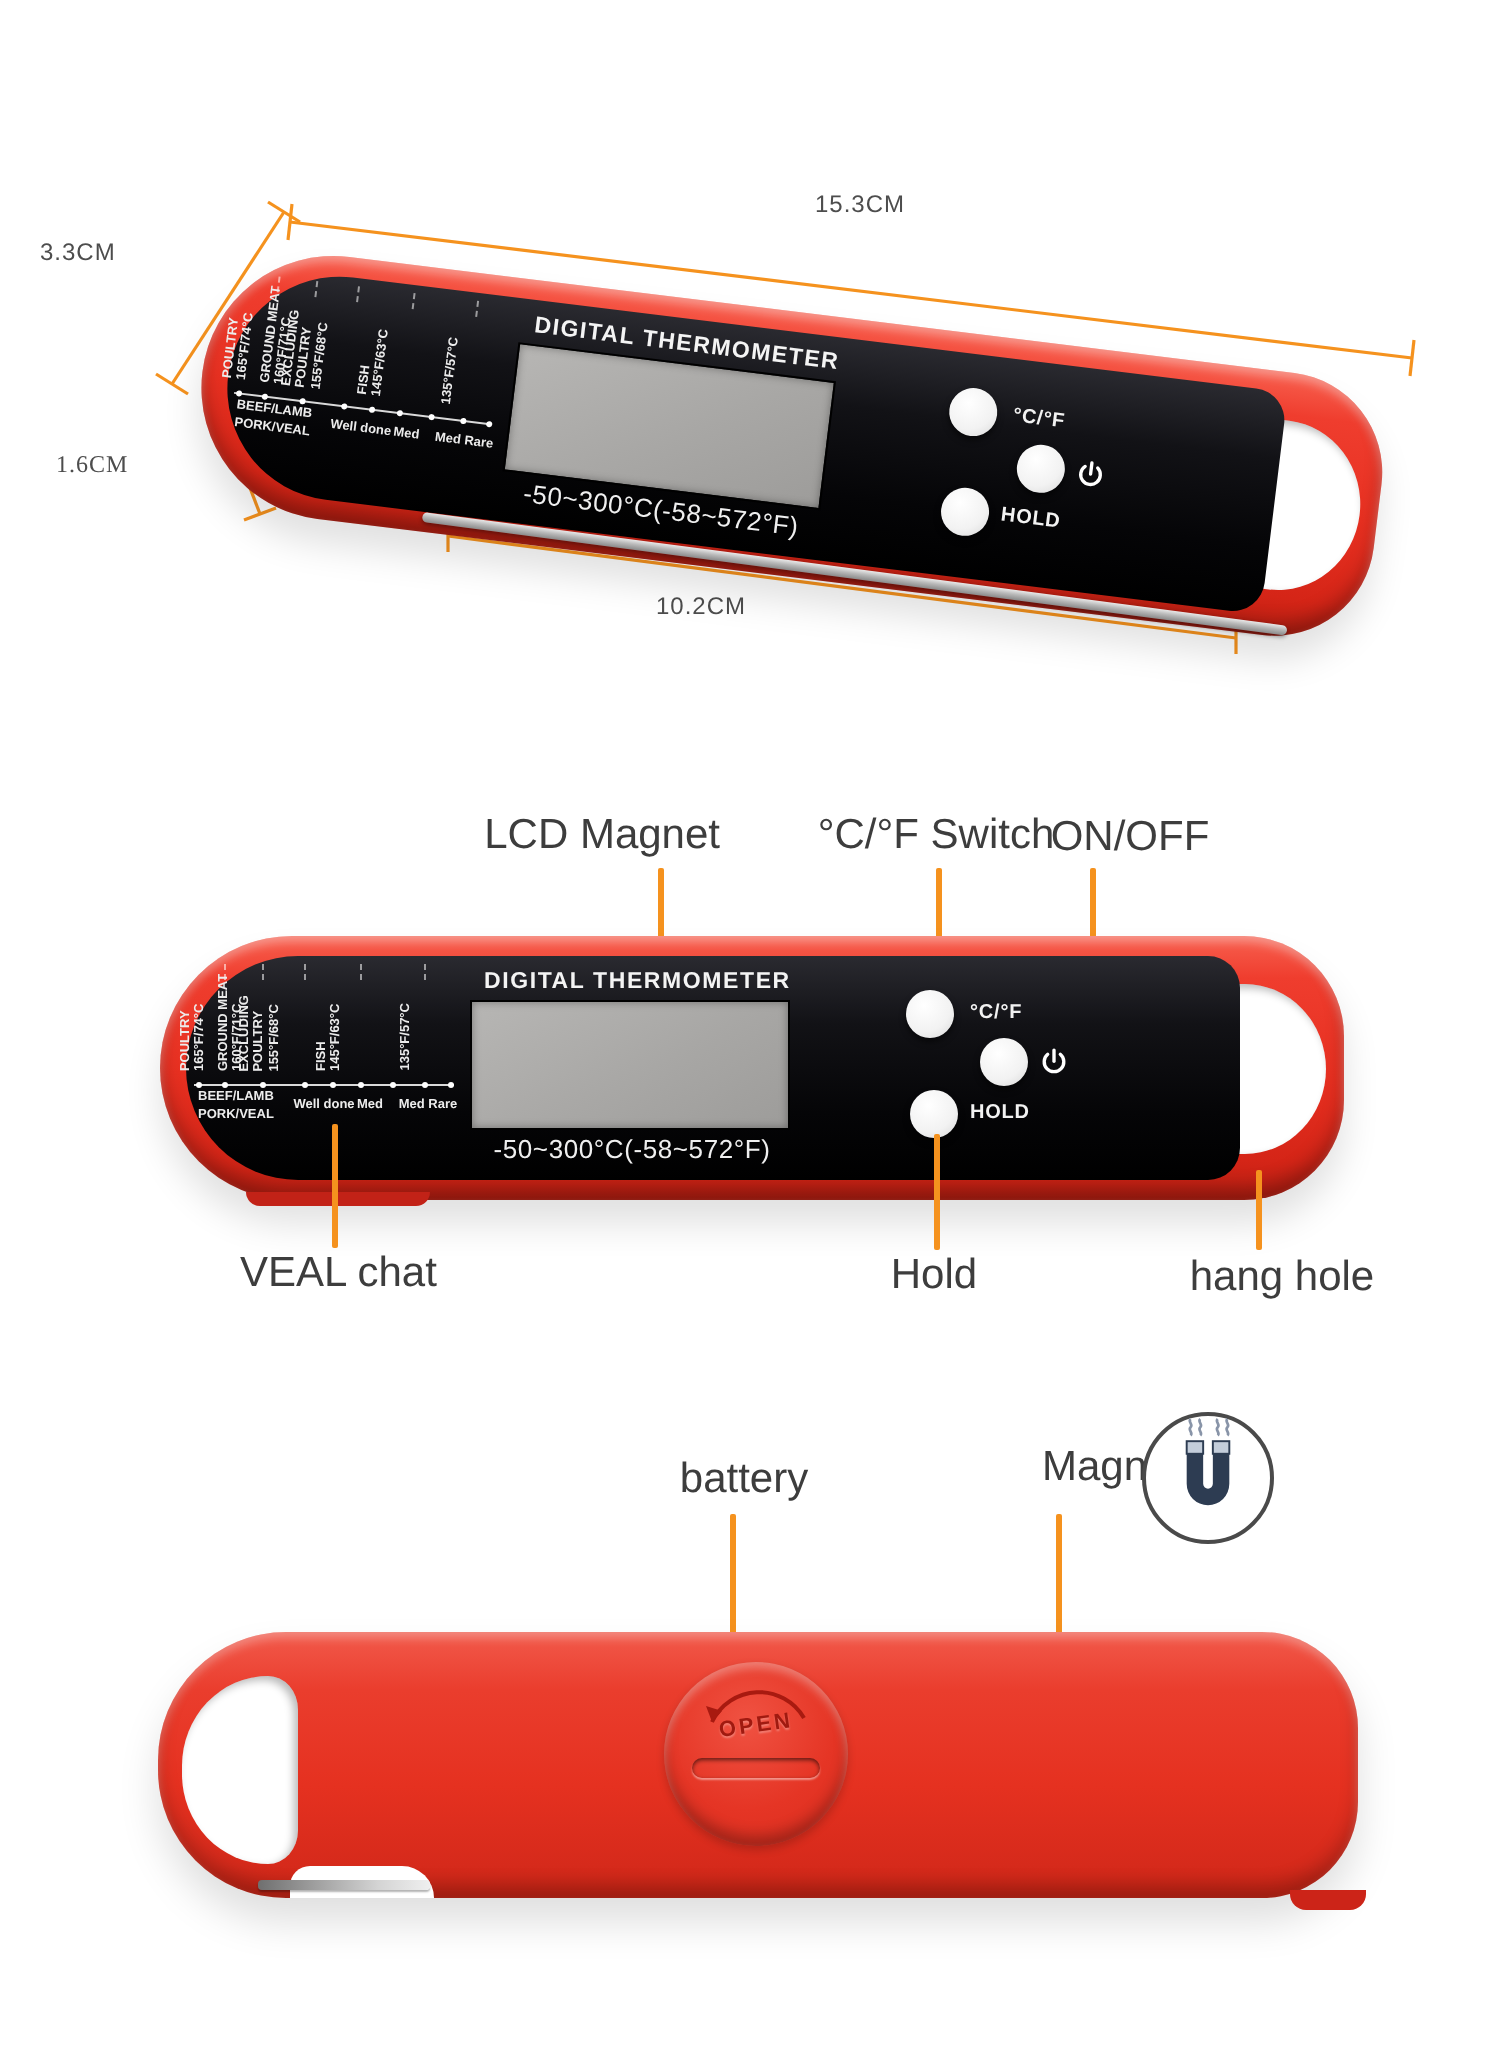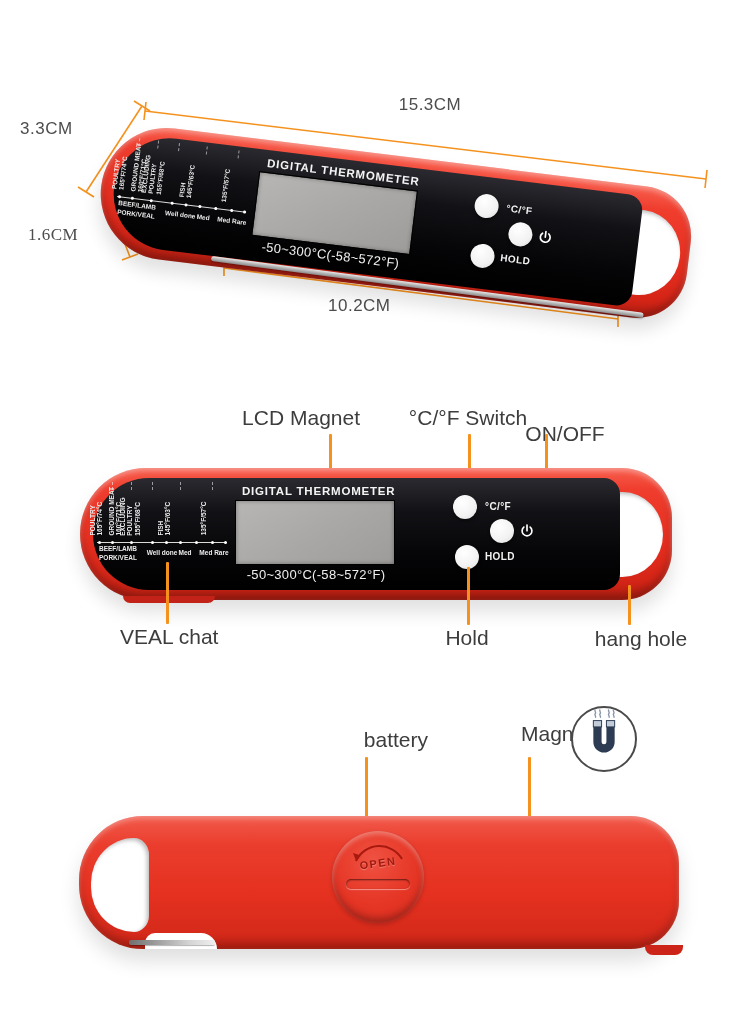--- a/index.html
+++ b/index.html
@@ -1,21 +1,21 @@
 <!DOCTYPE html>
 <html><head>
 <meta charset="utf-8">
 <style>
   * { margin:0; padding:0; box-sizing:border-box; }
   html,body { background:#ffffff; }
   body { width:750px; height:1025px; font-family:"Liberation Sans", sans-serif; position:relative; overflow:hidden; }
   .page { position:absolute; inset:0; }
 
   
-  .dimlabel { position:absolute; color:#4d4d4d; font-size:17px; letter-spacing:.5px; }
+  .dimlabel { position:absolute; color:#4d4d4d; font-size:12px; letter-spacing:.5px; }
   .anno { position:absolute; color:#3d3d3d; font-size:21px; }
   .center { text-align:center; }
   .leader { position:absolute; width:3px; background:#f5921e; border-radius:1px; }
 
   
   .thermo { position:absolute; width:592px; height:132px; }
   .t-body { position:absolute; inset:0;
     background:linear-gradient(180deg,#f8604f 0%, #ef3d2e 16%, #e73021 52%, #d52517 85%, #bb1f12 100%);
     border-radius:66px 50px 50px 66px / 66px 50px 50px 66px;
     box-shadow:inset 0 3px 5px rgba(255,255,255,.35), inset 0 -6px 9px rgba(0,0,0,.28), 0 12px 18px rgba(0,0,0,.12); }
@@ -182,21 +182,21 @@
         <div class="done" style="left:69px;">Well done</div>
         <div class="done" style="left:92px;">Med</div>
         <div class="done" style="left:121px;">Med Rare</div>
       </div>
     </div>
     <div class="t-probe"></div>
   </div>
 
   <div class="anno" style="left:230px; top:406px; width:130px; text-align:right;">LCD Magnet</div>
   <div class="anno center" style="left:408px; top:406px; width:120px;">°C/°F Switch</div>
-  <div class="anno center" style="left:520px; top:422px; width:90px;">ON/OFF</div>
+  <div class="anno center" style="left:520px; top:407px; width:90px;">ON/OFF</div>
 
   <div class="leader" style="left:329px; top:434px; height:50px;"></div>
   <div class="leader" style="left:468px; top:434px; height:62px;"></div>
   <div class="leader" style="left:545px; top:434px; height:94px;"></div>
 
   <div class="thermo" style="left:80px; top:468px;">
     <div class="t-body"></div>
     <div class="t-tab"></div>
     <div class="t-hole"></div>
     <div class="t-panel">
@@ -262,21 +262,21 @@
   </div>
 
   <div class="leader" style="left:166px; top:562px; height:62px;"></div>
   <div class="leader" style="left:467px; top:567px; height:58px;"></div>
   <div class="leader" style="left:628px; top:585px; height:40px;"></div>
 
   <div class="anno" style="left:120px; top:625px;">VEAL chat</div>
   <div class="anno center" style="left:432px; top:626px; width:70px;">Hold</div>
   <div class="anno center" style="left:590px; top:627px; width:102px;">hang hole</div>
 
-  <div class="anno center" style="left:348px; top:728px; width:80px;text-align:right;">battery</div>
+  <div class="anno center" style="left:332px; top:728px; width:80px;">battery</div>
   <div class="anno center" style="left:488px; top:722px; width:80px;margin-left:28px;">Magnet</div>
 
   <div class="magnet-badge">
     <svg width="62" height="62" viewBox="0 0 64 64">
       <path d="M21 19 v16 a11 11 0 0 0 22 0 V19 h-8.5 v16 a2.5 2.5 0 0 1 -5 0 V19 z" fill="#2d3c52"></path>
       <rect x="21" y="13" width="8.5" height="6.5" fill="#c3cdda" stroke="#2d3c52" stroke-width="1"></rect>
       <rect x="34.5" y="13" width="8.5" height="6.5" fill="#c3cdda" stroke="#2d3c52" stroke-width="1"></rect>
       <path d="M23 10 c1.6,-1.4 -1.6,-2.8 0,-4.2 c1.6,-1.4 -1.6,-2.8 0,-4.2" stroke="#8894a8" stroke-width="1.4" fill="none"></path>
       <path d="M28 10 c1.6,-1.4 -1.6,-2.8 0,-4.2 c1.6,-1.4 -1.6,-2.8 0,-4.2" stroke="#8894a8" stroke-width="1.4" fill="none"></path>
       <path d="M37 10 c1.6,-1.4 -1.6,-2.8 0,-4.2 c1.6,-1.4 -1.6,-2.8 0,-4.2" stroke="#8894a8" stroke-width="1.4" fill="none"></path>

